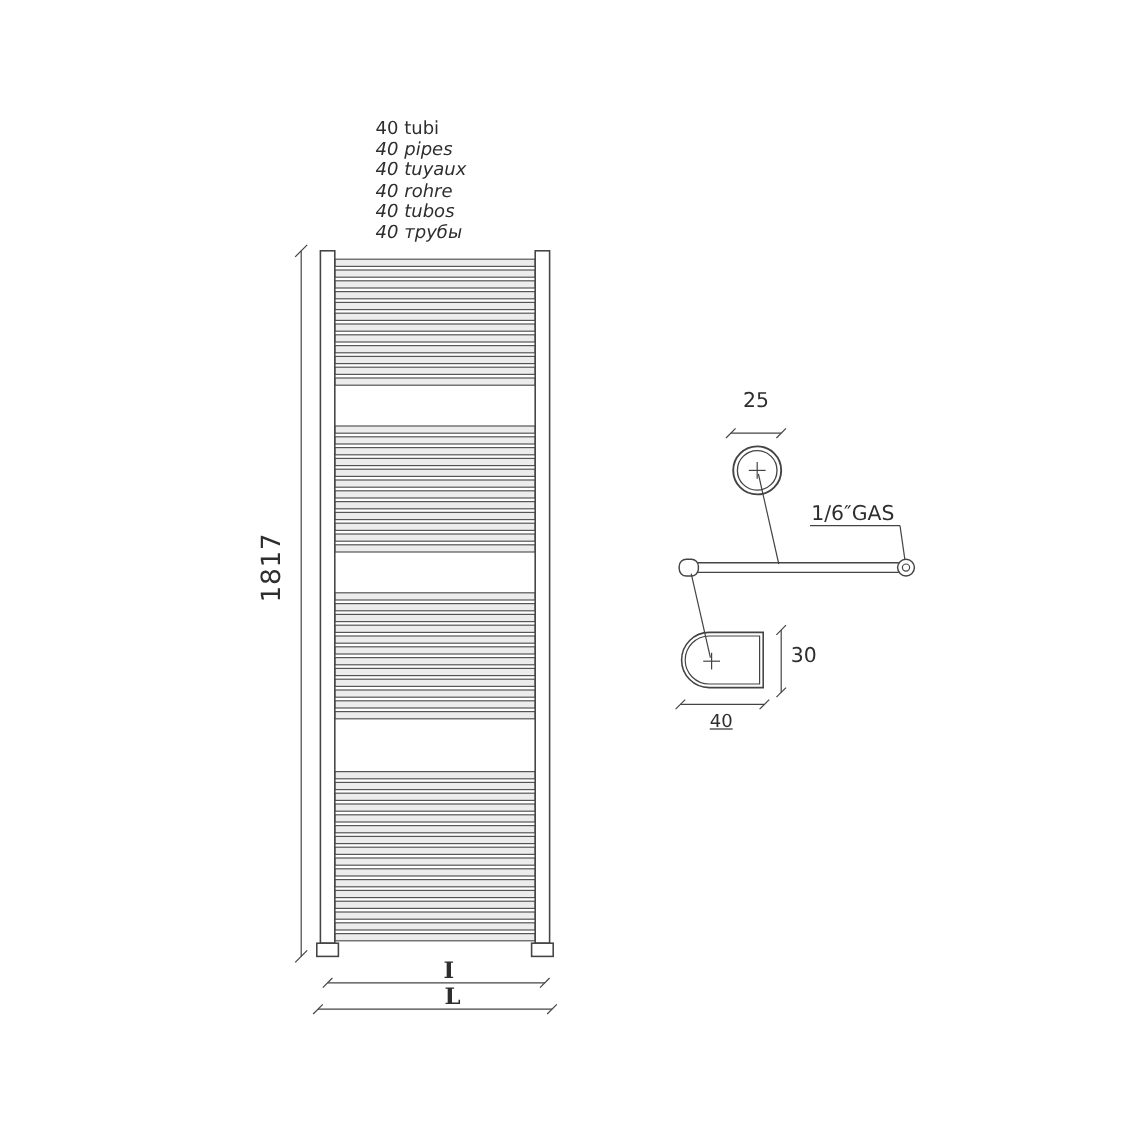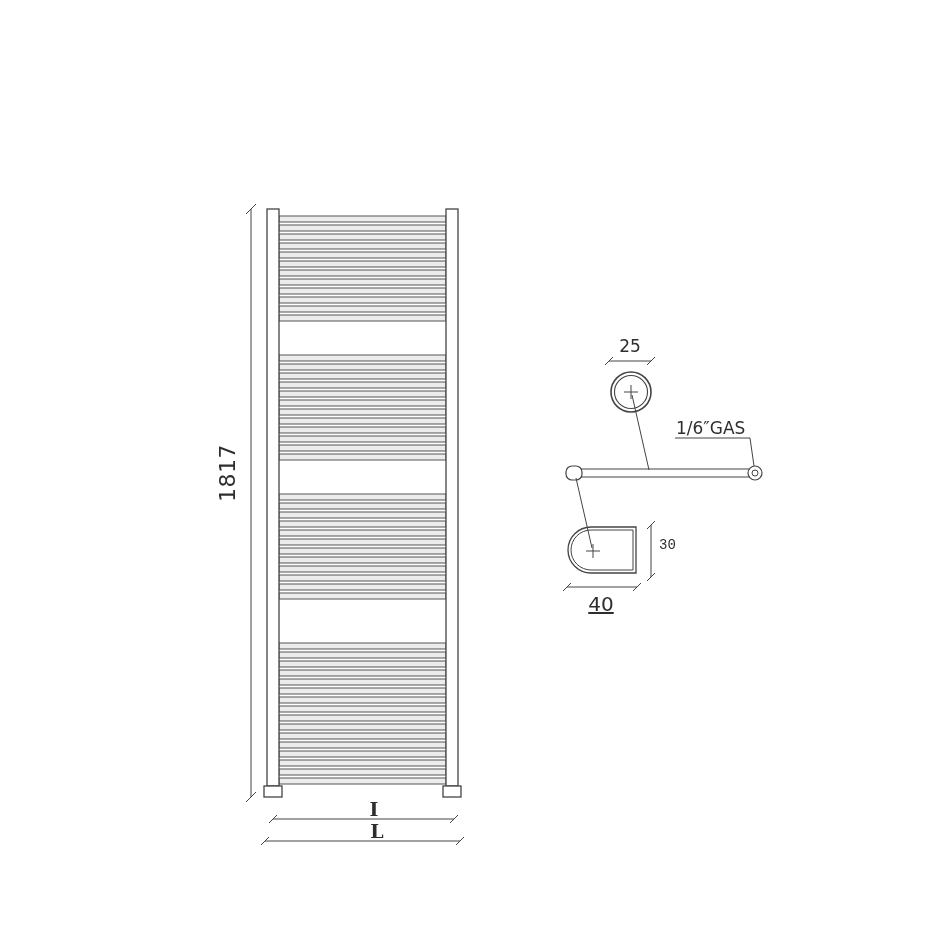--- a/index.html
+++ b/index.html
@@ -23,23 +23,23 @@
   .title-block .t-line:first-child{font-style:normal;}
   
   .dim-height{
     left:227px;top:473px;font-size:22px;letter-spacing:.5px;
     transform:translate(-50%,-50%) rotate(-90deg);transform-origin:center;
   }
   .dim-I{left:374px;top:801px;font-family:"DejaVu Serif","Liberation Serif",serif;
     font-weight:bold;font-size:19px;transform:translateX(-50%);line-height:17px;}
   .dim-L{left:377px;top:823px;font-family:"DejaVu Serif","Liberation Serif",serif;
     font-weight:bold;font-size:19px;transform:translateX(-50%);line-height:17px;}
-  .dim-25{left:630px;top:336px;font-size:17px;transform:translateX(-50%);}
-  .dim-30{left:659px;top:537px;font-size:14px;font-family:Liberation Mono, monospace;}
-  .dim-40{left:601px;top:592px;font-size:20px;transform:translateX(-50%);text-decoration:underline;}
+  .dim-25{left:630px;top:324px;font-size:17px;transform:translateX(-50%);}
+  .dim-30{left:659px;top:537px;font-size:17px;}
+  .dim-40{left:601px;top:592px;font-size:15px;transform:translateX(-50%);text-decoration:underline;}
   .dim-gas{left:676px;top:418px;font-size:17px;}
 </style>
 </head>
 <body>
 
 <div class="canvas">
 
   <svg class="drawing" width="950" height="950" viewBox="0 0 950 950">
 
     <g fill="none" stroke="var(--line)" stroke-width="1.3">
@@ -173,20 +173,28 @@
       <path d="M647,529 L655,521"></path>
       <path d="M647,581 L655,573"></path>
     </g>
     <g stroke="var(--line)" stroke-width="1">
       <path d="M567,587 H637"></path>
       <path d="M563,591 L571,583"></path>
       <path d="M633,591 L641,583"></path>
     </g>
   </svg>
 
+  <div class="title-block">
+    <div class="t-line">40 tubi</div>
+    <div class="t-line">40 pipes</div>
+    <div class="t-line">40 tuyaux</div>
+    <div class="t-line">40 rohre</div>
+    <div class="t-line">40 tubos</div>
+    <div class="t-line">40 трубы</div>
+  </div>
 
   <div class="lbl dim-height">1817</div>
 
   <div class="lbl dim-I">I</div>
 
   <div class="lbl dim-L">L</div>
 
   <div class="lbl dim-25">25</div>
 
   <div class="lbl dim-gas">1/6″GAS</div>

